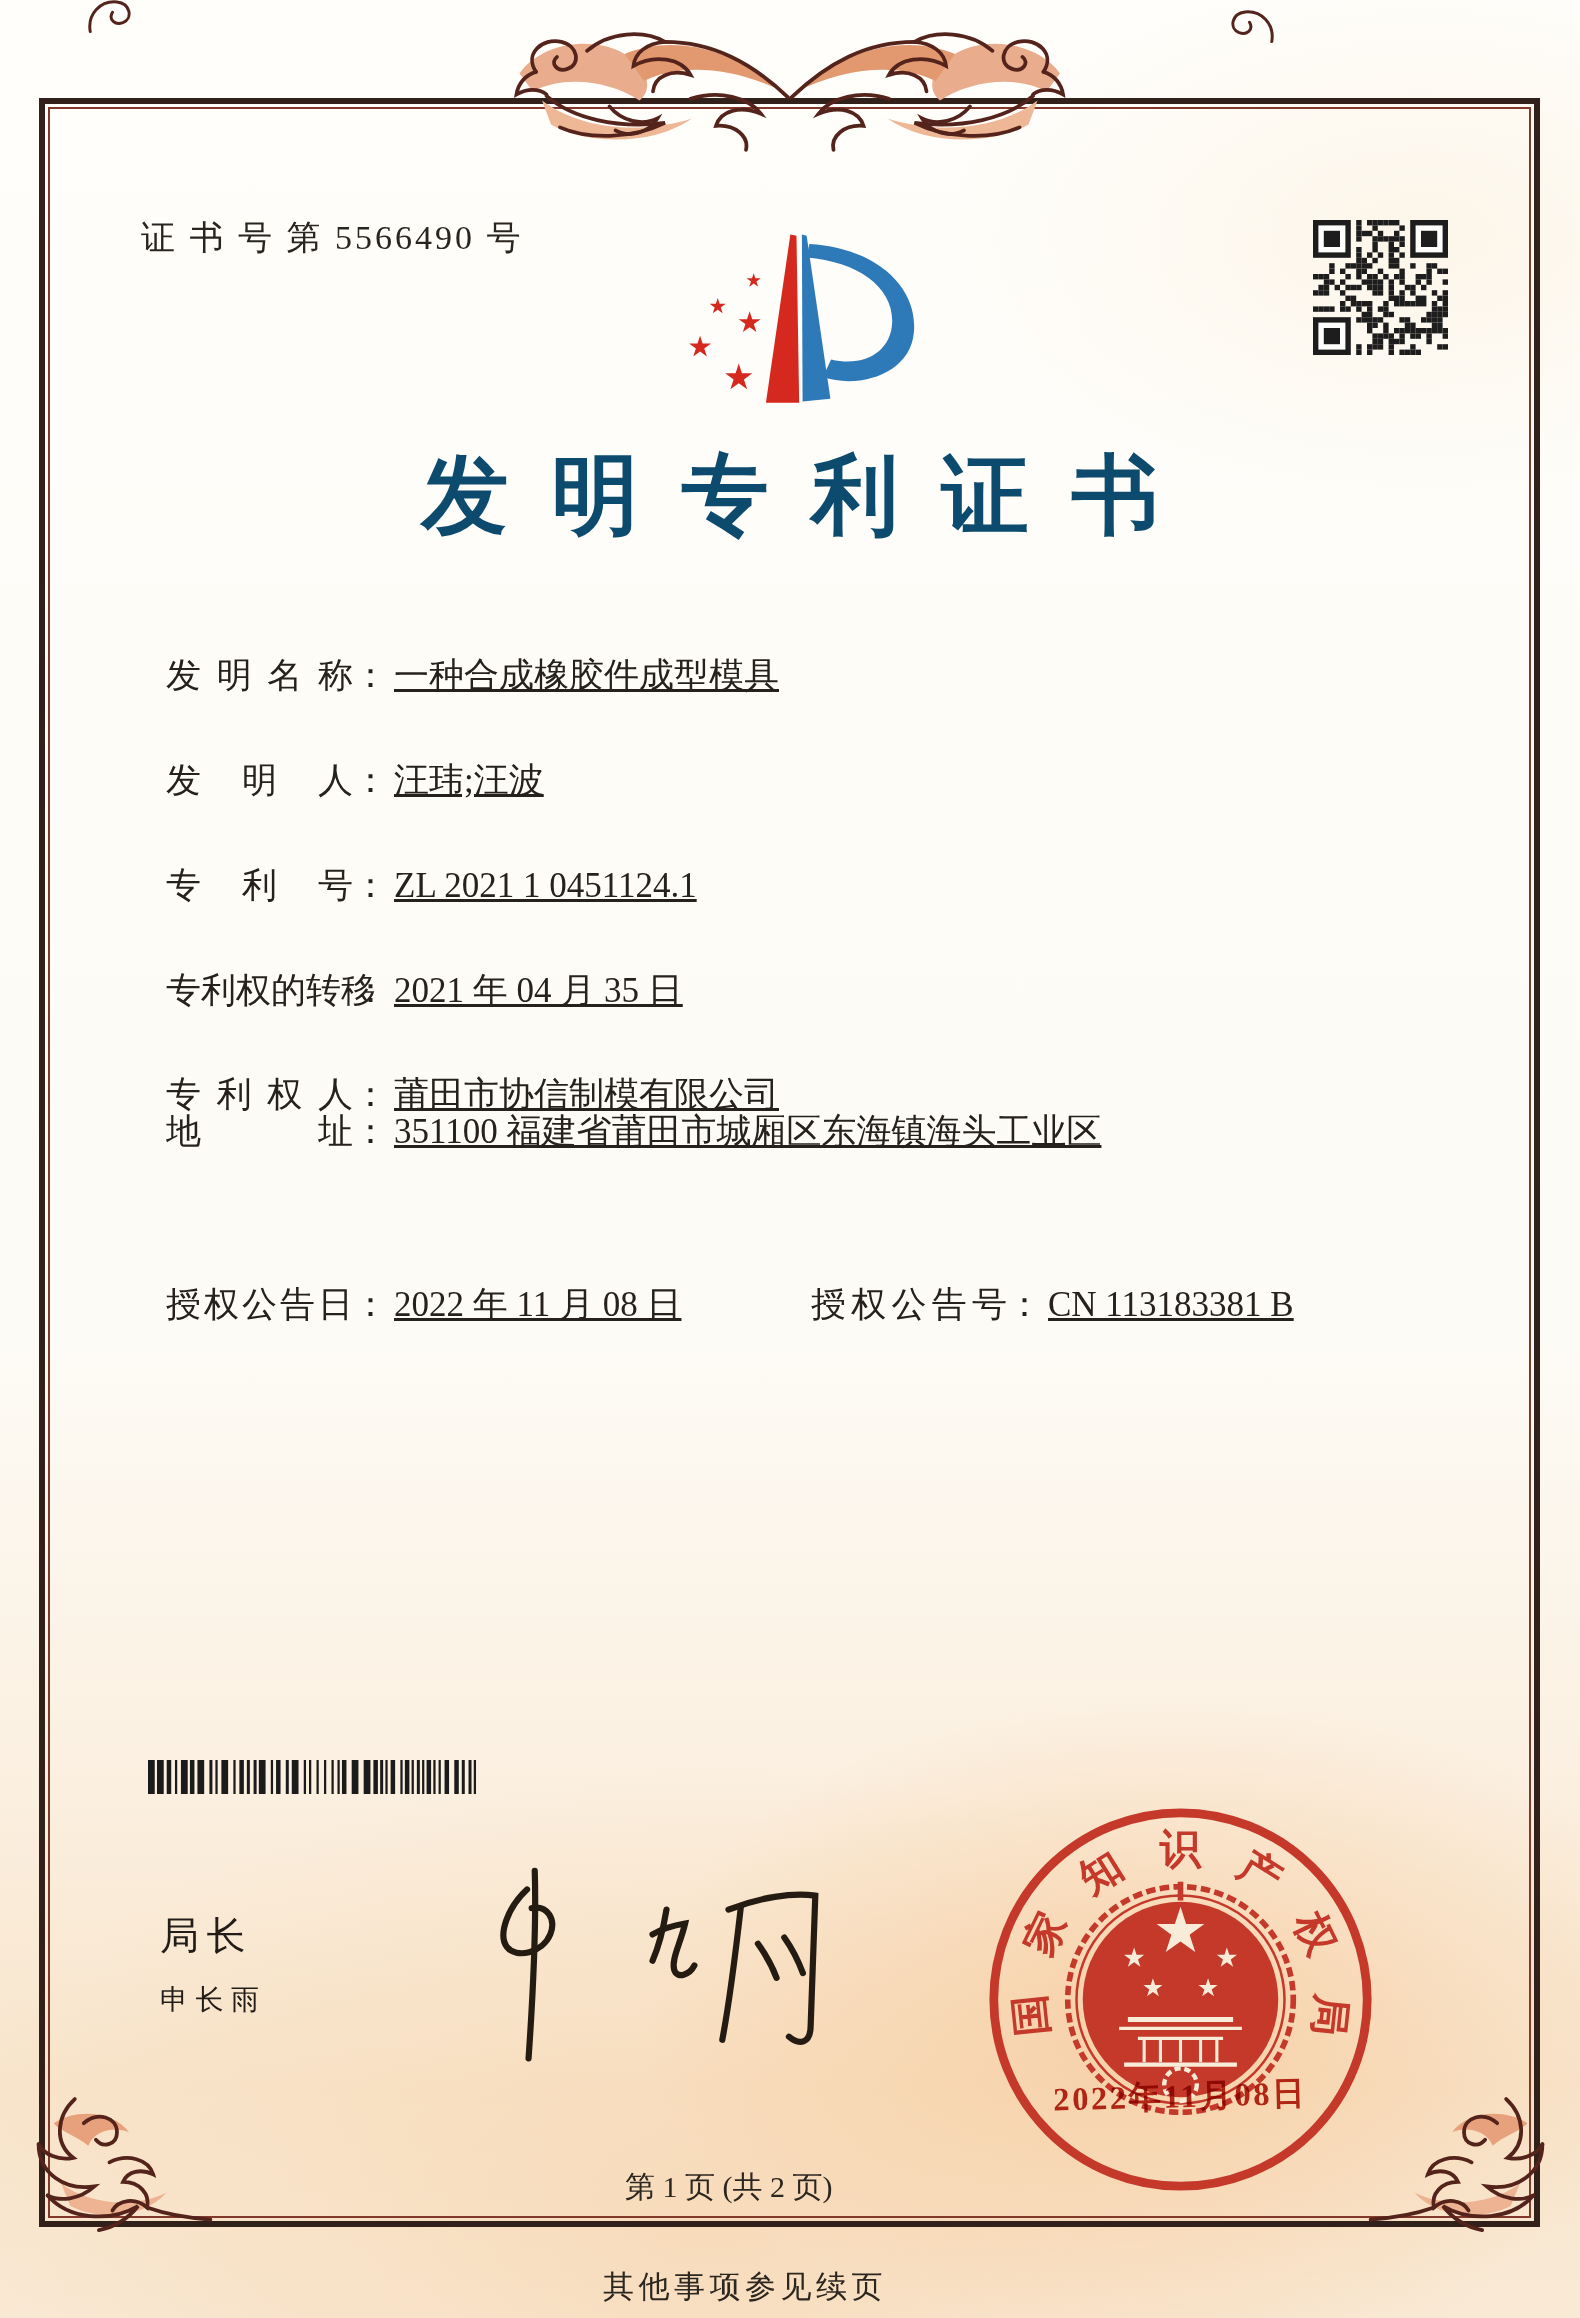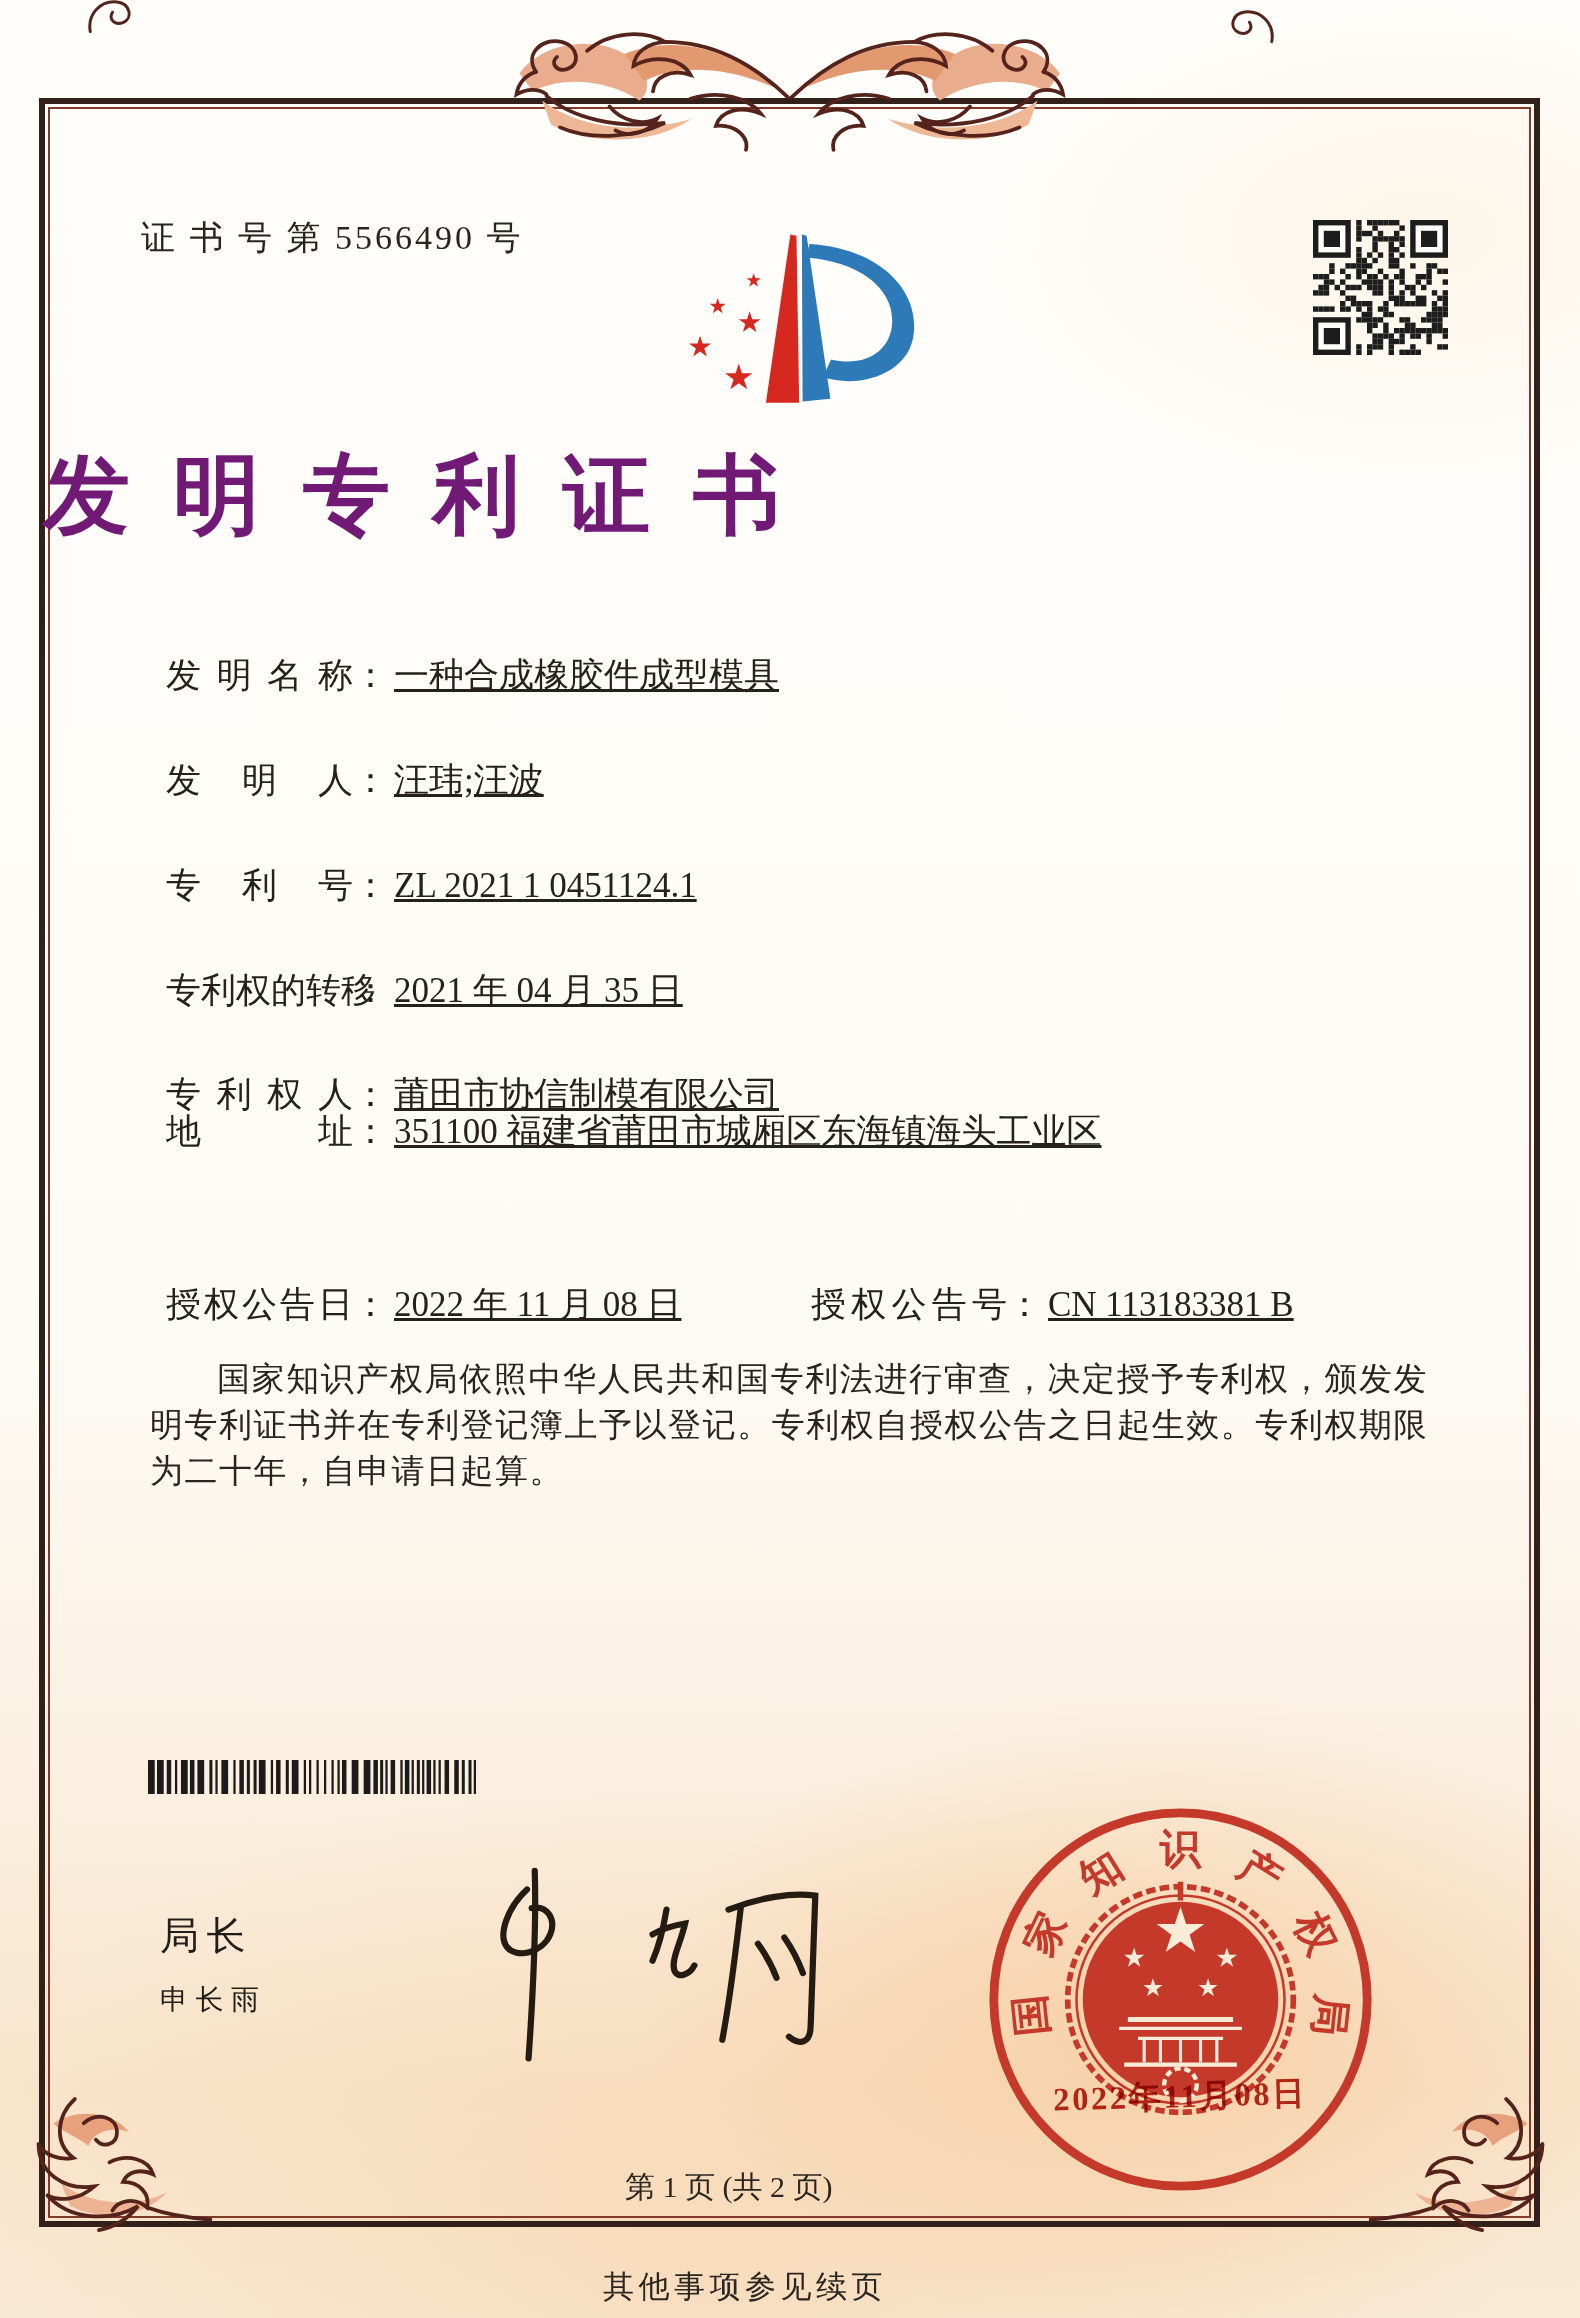--- a/index.html
+++ b/index.html
@@ -11,22 +11,22 @@
       radial-gradient(ellipse 748px 464px at 74% 87%, rgba(246,193,140,0.55), rgba(246,193,140,0) 70%),
       radial-gradient(ellipse 1122px 636px at 45% 96%, rgba(247,209,168,0.55), rgba(247,209,168,0) 72%),
       radial-gradient(ellipse 673px 374px at 90% 10%, rgba(250,236,212,0.45), rgba(250,236,212,0) 70%),
       linear-gradient(180deg,#fffefb 0%,#fdfbf5 58%,#fbf0e1 76%,#f8e5cc 90%,#f9ead6 100%);
   }
   .frame{position:absolute;left:39px;top:98px;width:1489px;height:2117px;
     border:6.7px solid #32201a;}
   .frame-inner{position:absolute;left:3px;top:3px;right:3px;bottom:3px;border:2.2px solid #82392b;}
   .abs{position:absolute;}
   .cert-no{left:141px;top:215px;font-size:34px;letter-spacing:3px;color:#2a241f;text-align:center;}
-  .title{left:0;right:0;top:437px;text-align:left;font-size:87px;font-weight:bold;
-    letter-spacing:43px;padding-left:43px;color:#701a75;}
+  .title{left:0;right:0;top:437px;text-align:center;font-size:87px;font-weight:bold;
+    letter-spacing:43px;padding-left:43px;color:#0c4a6e;}
   .row{position:absolute;left:150px;font-size:35px;white-space:nowrap;color:#26211c;}
   .flabel{display:inline-block;width:187px;text-align:justify;text-align-last:justify;vertical-align:bottom;margin-left:16px;}
   .flabel.w2{width:196px;}
   .fvalue{margin-left:6px;text-decoration:underline;}
   .paras{position:absolute;left:150px;top:1356px;width:1278px;font-size:33px;
     line-height:46px;text-align:justify;letter-spacing:1.5px;color:#2a241e;}
   .paras p{margin:0;text-indent:67px;}
   .paras p + p{margin-top:10.5px;}
   .sig-title{left:160px;top:1909px;font-size:39px;letter-spacing:7.5px;}
   .sig-name{left:160px;top:1981px;font-size:28px;letter-spacing:7.5px;}
@@ -373,21 +373,20 @@
   <span class="flabel">地址</span><span>：</span><span class="fvalue">351100 福建省莆田市城厢区东海镇海头工业区</span>
 </div>
 <div class="row" style="top:1281px">
   <span class="flabel">授权公告日</span><span>：</span><span class="fvalue">2022 年 11 月 08 日</span>
 </div>
 <div class="row" style="left:795px;top:1281px">
   <span class="flabel w2">授权公告号</span><span>：</span><span class="fvalue">CN 113183381 B</span>
 </div>
 
 <div class="paras">
-  <p>国家知识产权局依照中华人民共和国专利法进行审查，决定授予专利权，颁发发明专利证书并在专利登记簿上予以登记。专利权自授权公告之日起生效。专利权期限为二十年，自申请日起算。</p>
 </div>
 
 <svg id="barcode-svg" class="abs" style="left:148px;top:1760px;width:334px;height:34px" viewBox="0 0 446 46" preserveAspectRatio="none">
     <rect x="0" y="0" width="9" height="46" fill="#1b1b1b"></rect>
     <rect x="12" y="0" width="9" height="46" fill="#1b1b1b"></rect>
     <rect x="25" y="0" width="6" height="46" fill="#1b1b1b"></rect>
     <rect x="36" y="0" width="3" height="46" fill="#1b1b1b"></rect>
     <rect x="44" y="0" width="9" height="46" fill="#1b1b1b"></rect>
     <rect x="56" y="0" width="6" height="46" fill="#1b1b1b"></rect>
     <rect x="66" y="0" width="9" height="46" fill="#1b1b1b"></rect>

